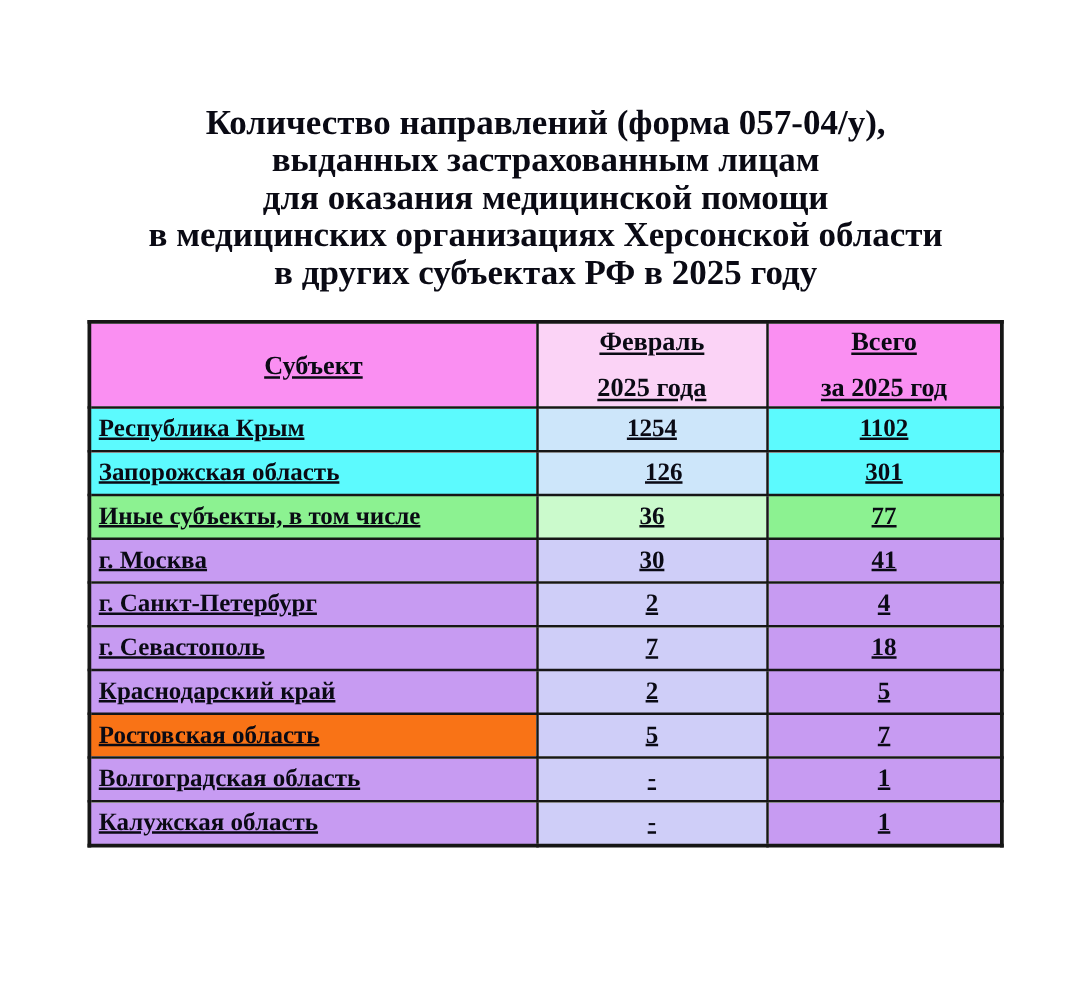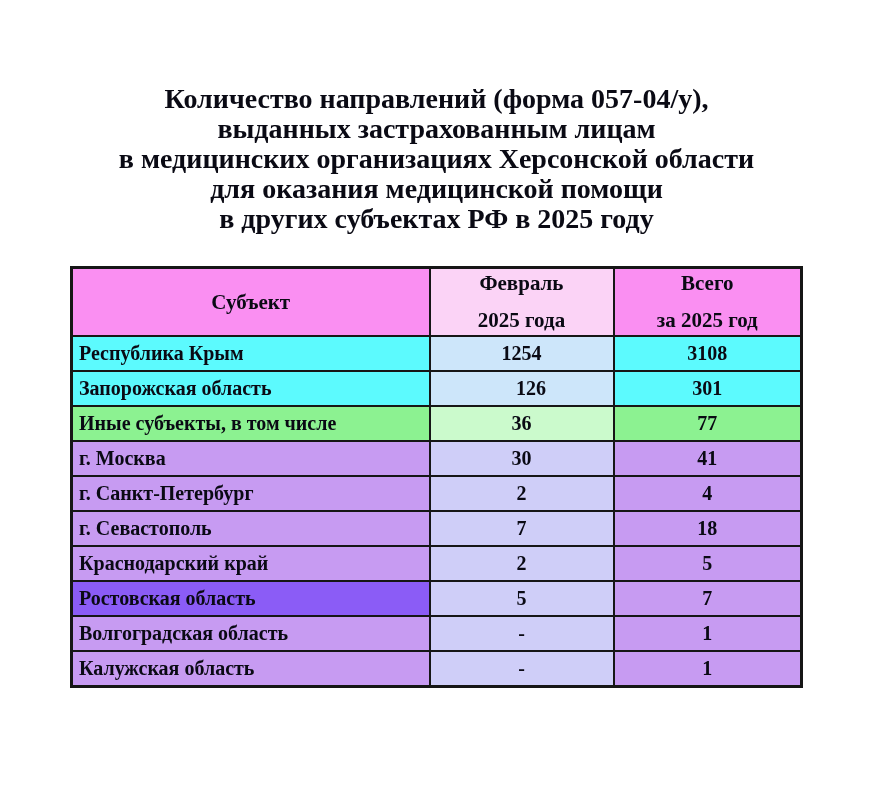--- a/index.html
+++ b/index.html
@@ -21,25 +21,26 @@
     left: 0;
     width: 100%;
     text-align: center;
     font-weight: bold;
     font-size: 28px;
     line-height: 30px;
   }
   table.data-table {
     position: absolute;
     left: 70px;
-    top: 266px;
+    top: 256px;
     width: 730px;
     border-collapse: collapse;
     table-layout: fixed;
     border: 3px solid var(--border, #161616);
+    text-decoration: underline;
   }
   .data-table th, .data-table td {
     border: 2px solid var(--border, #161616);
     font-weight: bold;
     color: var(--text, #0a0a14);
     overflow: hidden;
   }
   .data-table th {
     height: 66px;
     font-size: 21px;
@@ -64,22 +65,22 @@
   .data-table td.num {
     text-align: center;
   }
 </style>
 </head>
 <body>
 
 <div class="title">
   <div>Количество направлений (форма 057-04/у),</div>
   <div>выданных застрахованным лицам</div>
+  <div>для оказания медицинской помощи</div>
   <div>в медицинских организациях Херсонской области</div>
-  <div>для оказания медицинской помощи</div>
   <div>в других субъектах РФ в 2025 году</div>
 </div>
 
 <table class="data-table">
   <colgroup>
     <col style="width:358px">
     <col style="width:184px">
     <col style="width:188px">
   </colgroup>
   <thead>
@@ -94,21 +95,21 @@
       <th id="hdr-total" style="background: rgb(250, 143, 242);">
         <span>Всего</span>
         <span class="line2">за 2025 год</span>
       </th>
     </tr>
   </thead>
   <tbody id="table-body">
       <tr>
         <td class="label" style="background: rgb(92, 250, 254);">Республика Крым</td>
         <td class="num" style="background: rgb(205, 230, 250);">1254</td>
-        <td class="num" style="background: rgb(92, 250, 254);">3108</td>
+        <td class="num" style="background: rgb(92, 250, 254);">1102</td>
       </tr>
       <tr>
         <td class="label" style="background: rgb(92, 250, 254);">Запорожская область</td>
         <td class="num" style="background: rgb(205, 230, 250); padding-left: 19px;">126</td>
         <td class="num" style="background: rgb(92, 250, 254);">301</td>
       </tr>
       <tr>
         <td class="label" style="background: rgb(140, 242, 145);">Иные субъекты, в том числе</td>
         <td class="num" style="background: rgb(203, 250, 204);">36</td>
         <td class="num" style="background: rgb(140, 242, 145);">77</td>
@@ -127,21 +128,21 @@
         <td class="label" style="background: rgb(199, 155, 242);">г. Севастополь</td>
         <td class="num" style="background: rgb(207, 206, 248);">7</td>
         <td class="num" style="background: rgb(199, 155, 242);">18</td>
       </tr>
       <tr>
         <td class="label" style="background: rgb(199, 155, 242);">Краснодарский край</td>
         <td class="num" style="background: rgb(207, 206, 248);">2</td>
         <td class="num" style="background: rgb(199, 155, 242);">5</td>
       </tr>
       <tr>
-        <td class="label" style="background: #8b5cf6;">Ростовская область</td>
+        <td class="label" style="background: #f97316;">Ростовская область</td>
         <td class="num" style="background: rgb(207, 206, 248);">5</td>
         <td class="num" style="background: rgb(199, 155, 242);">7</td>
       </tr>
       <tr>
         <td class="label" style="background: rgb(199, 155, 242);">Волгоградская область</td>
         <td class="num" style="background: rgb(207, 206, 248);">-</td>
         <td class="num" style="background: rgb(199, 155, 242);">1</td>
       </tr>
       <tr>
         <td class="label" style="background: rgb(199, 155, 242);">Калужская область</td>

